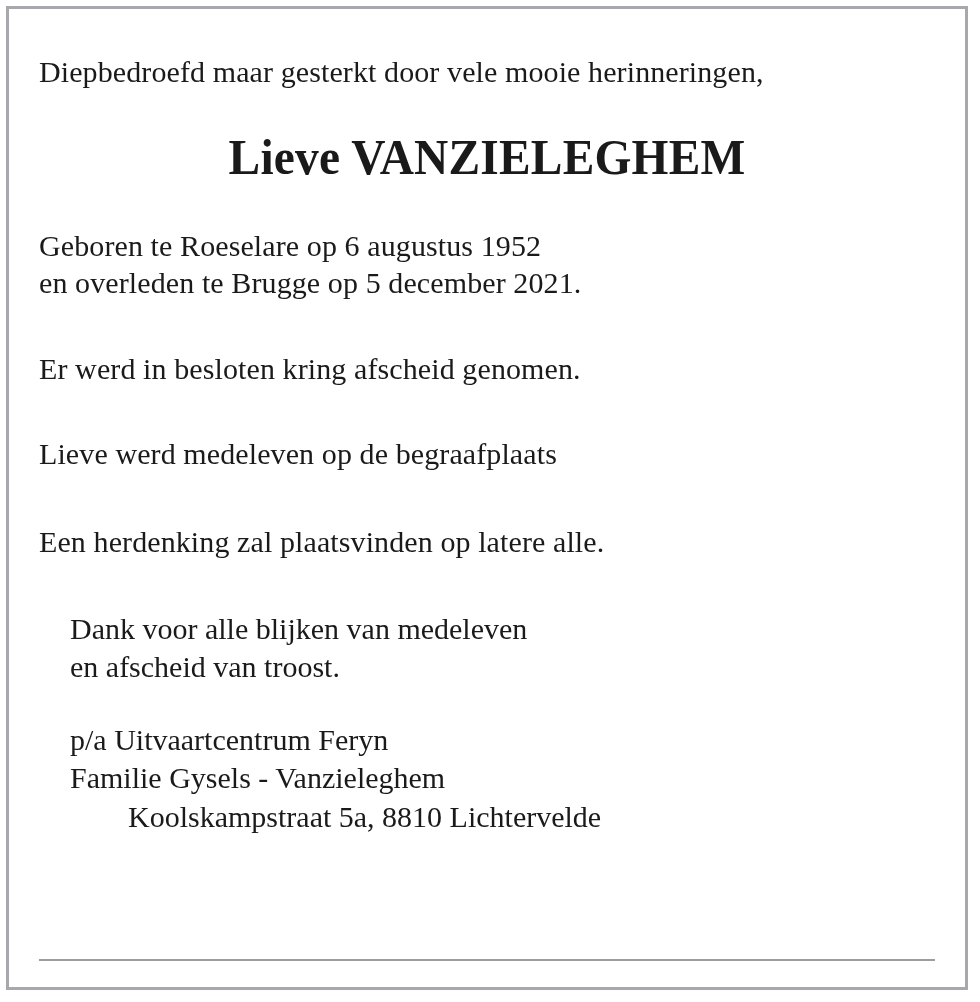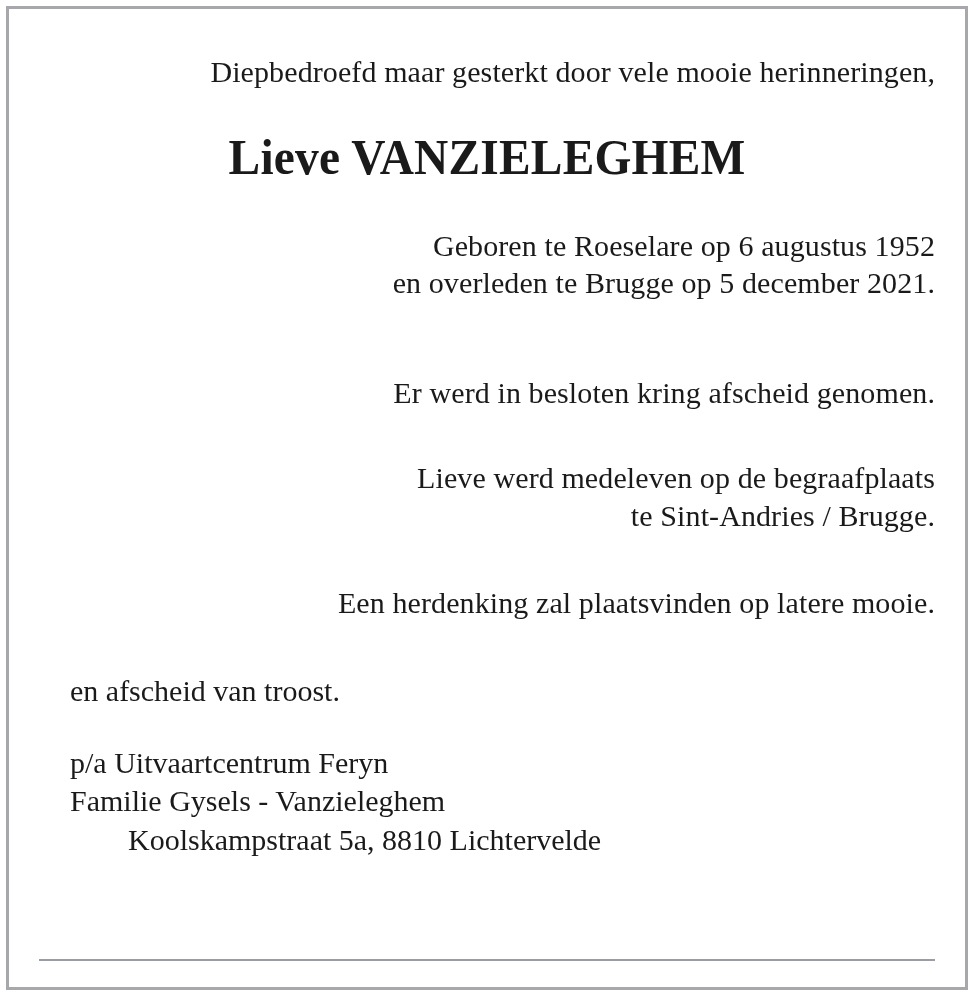--- a/index.html
+++ b/index.html
@@ -28,21 +28,21 @@
     flex-direction: column;
   }
 
   .notice-body {
     flex: 1 1 auto;
     padding: 44px 30px 0 30px;
     box-sizing: border-box;
   }
 
   .block {
-    text-align: right;
+    text-align: left;
   }
 
   .intro-line,
   .salutation,
   .dates-line,
   .farewell-line,
   .burial-line,
   .memorial-line {
     font-size: 30px;
     line-height: 1.25;
@@ -69,21 +69,21 @@
     transform: scaleX(0.93);
     transform-origin: center center;
     white-space: nowrap;
   }
 
   .dates {
     margin-top: 42px;
   }
 
   .farewell {
-    margin-top: 72px;
+    margin-top: 48px;
   }
 
   .burial {
     margin-top: 48px;
   }
 
   .memorial {
     margin-top: 50px;
   }
 
@@ -137,28 +137,28 @@
       <p class="dates-line">Geboren te Roeselare op 6 augustus 1952</p>
       <p class="dates-line">en overleden te Brugge op 5 december 2021.</p>
     </div>
 
     <div class="block farewell">
       <p class="farewell-line">Er werd in besloten kring afscheid genomen.</p>
     </div>
 
     <div class="block burial">
       <p class="burial-line">Lieve werd medeleven op de begraafplaats</p>
-      <p class="burial-line">te Sint-Andries / Brugge.</p>
     </div>
 
     <div class="block memorial">
-      <p class="memorial-line">Een herdenking zal plaatsvinden op latere mooie.</p>
+      <p class="memorial-line">Een herdenking zal plaatsvinden op latere alle.</p>
     </div>
 
     <div class="closing">
+      <p class="closing-line">Dank voor alle blijken van medeleven</p>
       <p class="closing-line">en afscheid van troost.</p>
       <div class="closing-gap"></div>
       <p class="closing-line">p/a Uitvaartcentrum Feryn</p>
       <p class="closing-line">Familie Gysels - Vanzieleghem</p>
       <p class="closing-line indented">Koolskampstraat 5a, 8810 Lichtervelde</p>
     </div>
 
   </div>
 
   <div class="footer-wrap">

